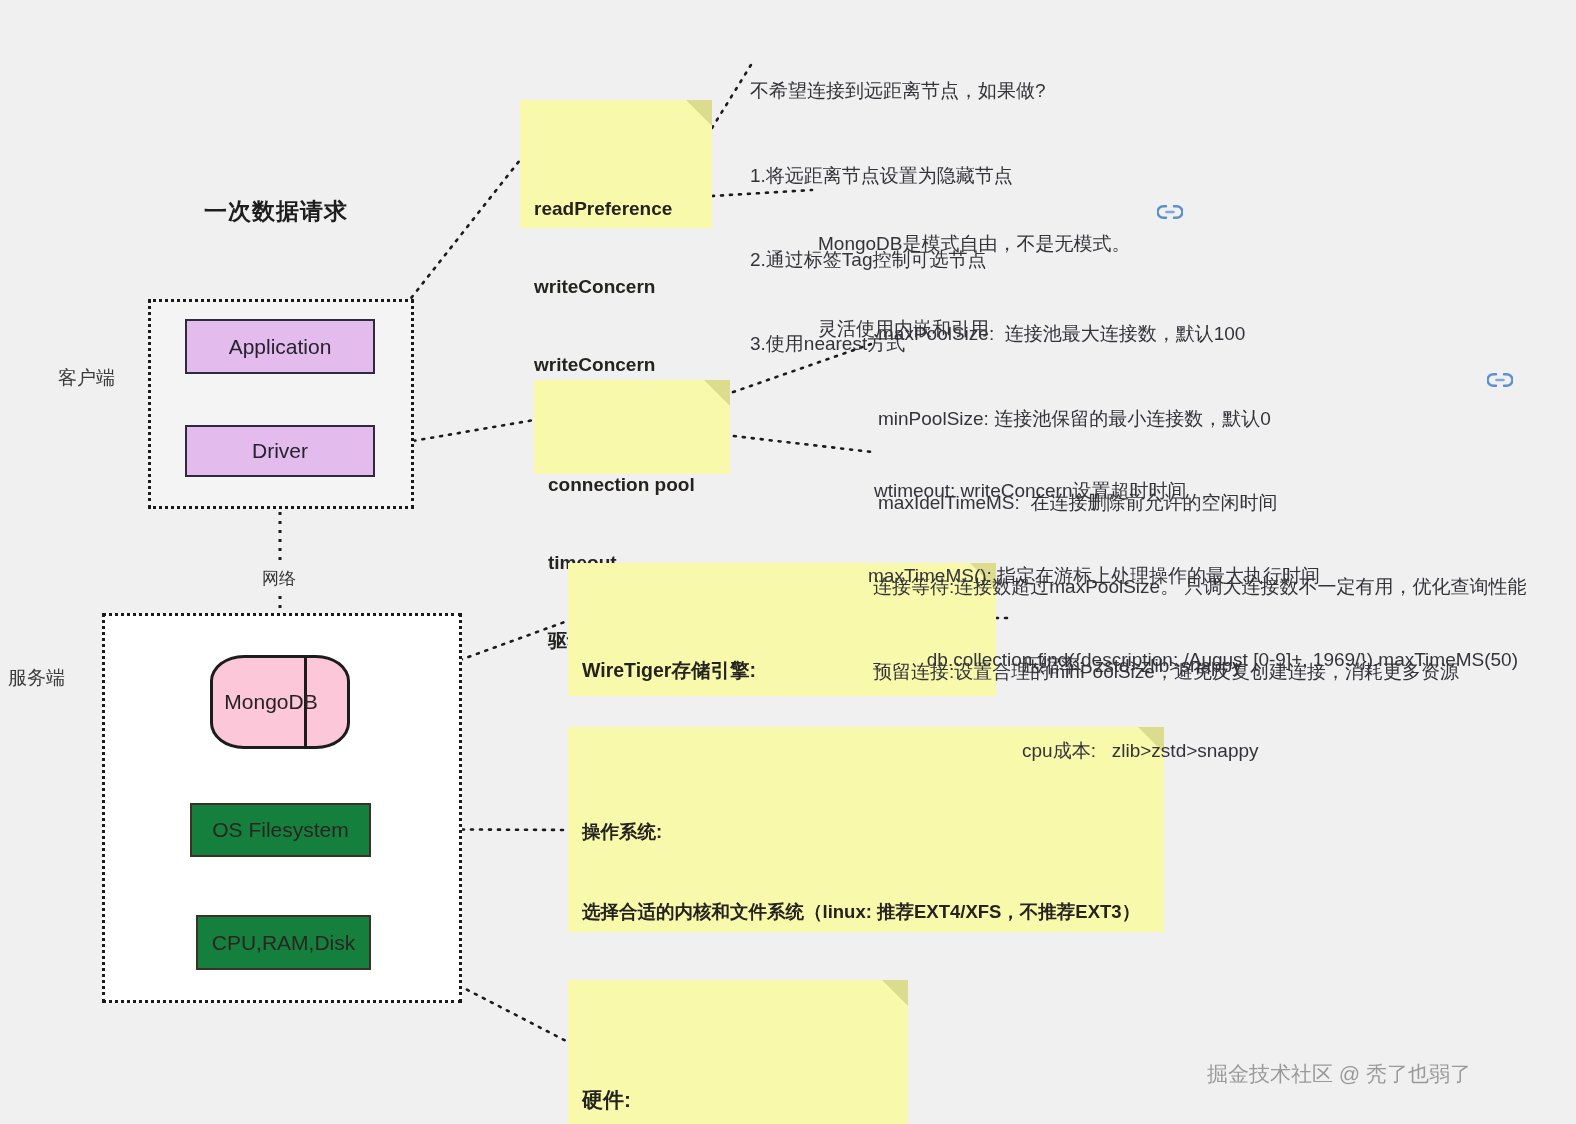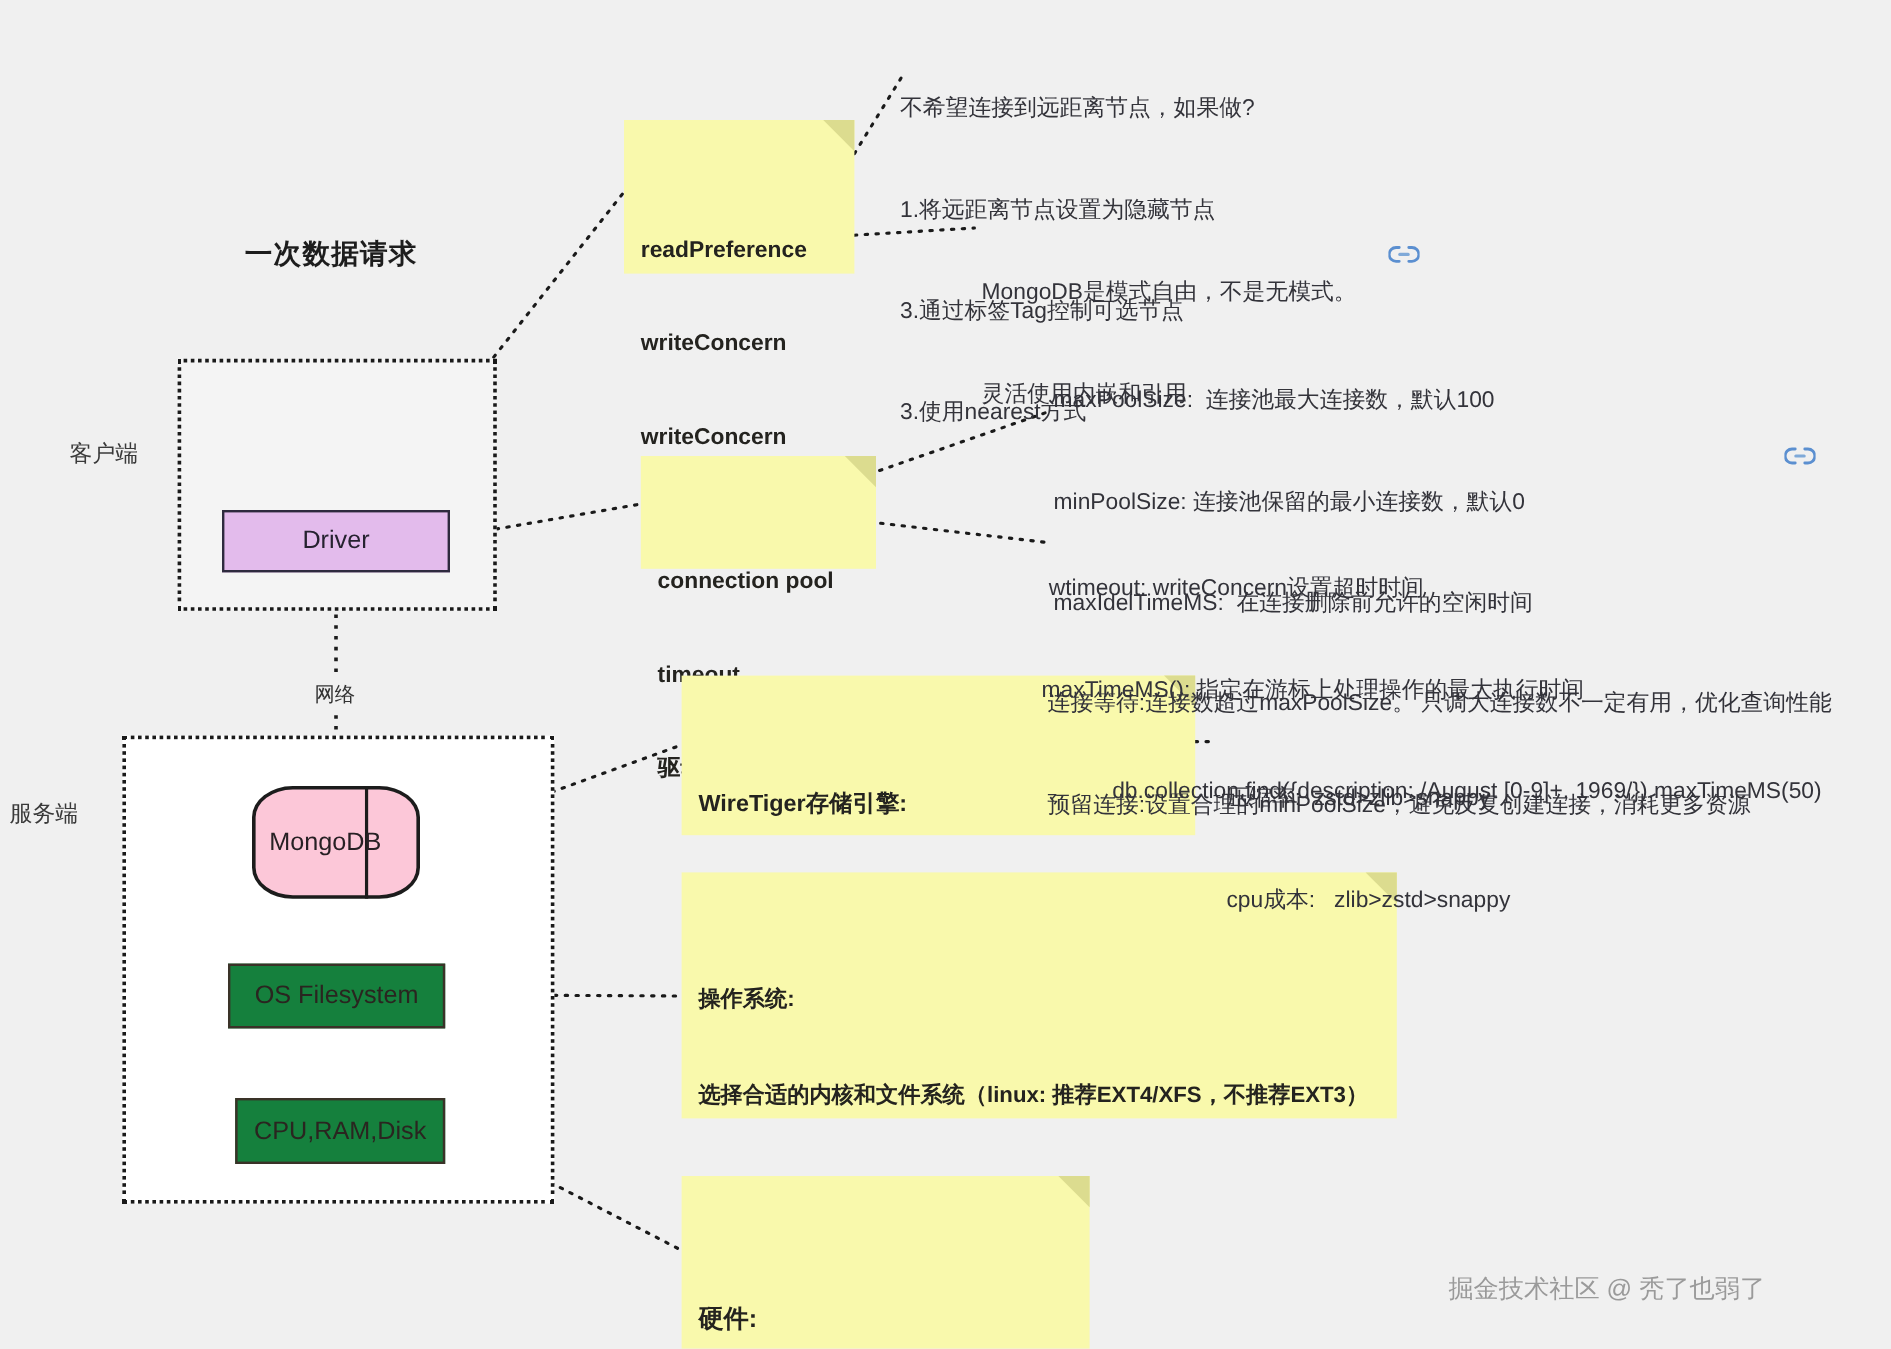--- a/index.html
+++ b/index.html
@@ -171,20 +171,23 @@
     <line x1="280" y1="748" x2="280" y2="803" stroke="#1c1c1c" stroke-width="2.6"></line>
 
     <line x1="280" y1="857" x2="280" y2="915" stroke="#1c1c1c" stroke-width="2.6"></line>
   </svg>
 
   <div class="title" style="left:204px; top:196px;">一次数据请求</div>
 
   <div class="zone client" style="left:148px; top:299px; width:266px; height:210px;"></div>
   <div class="zone-label" style="left:58px; top:365px;">客户端</div>
 
+  <div class="box purple" style="left:185px; top:319px; width:190px; height:55px;">
+    <span>Application</span>
+  </div>
 
   <div class="box purple" style="left:185px; top:425px; width:190px; height:52px;">
     <span>Driver</span>
   </div>
 
   <div class="edge-label" style="left:258px; top:566px;">网络</div>
 
   <div class="zone server" style="left:102px; top:613px; width:360px; height:390px;"></div>
   <div class="zone-label" style="left:8px; top:665px;">服务端</div>
 
@@ -243,21 +246,21 @@
     <span class="note-line">硬件:</span>
     
     
     
     
   </div>
 
   <div class="anno" style="left:750px; top:21px;">
     <span class="note-line">不希望连接到远距离节点，如果做?</span>
     <span class="note-line">1.将远距离节点设置为隐藏节点</span>
-    <span class="note-line">3.通过标签Tag控制可选节点</span>
+    <span class="note-line">2.通过标签Tag控制可选节点</span>
     <span class="note-line">3.使用nearest方式</span>
   </div>
 
   <div class="anno" style="left:818px; top:174px;">
     <span class="note-line">MongoDB是模式自由，不是无模式。</span>
     <span class="note-line">灵活使用内嵌和引用</span>
   </div>
 
   <div class="link-icon" style="left:1157px; top:202px;">
     <svg width="26" height="20" viewBox="0 0 26 20">

